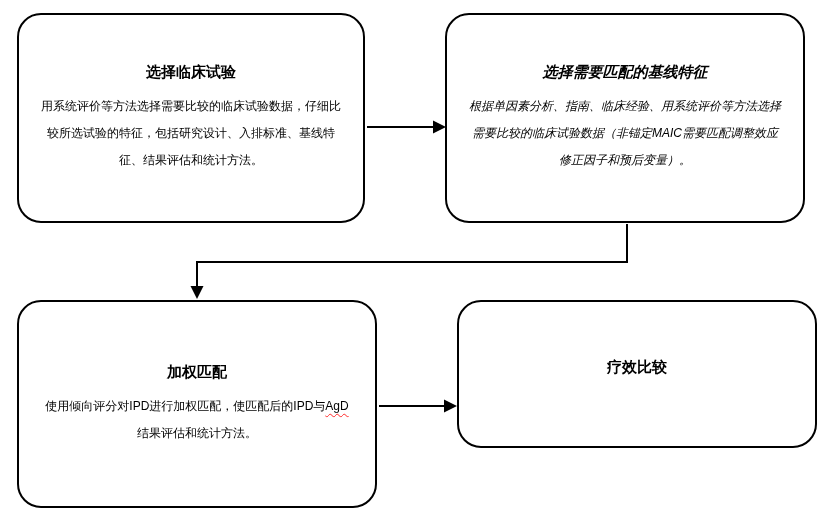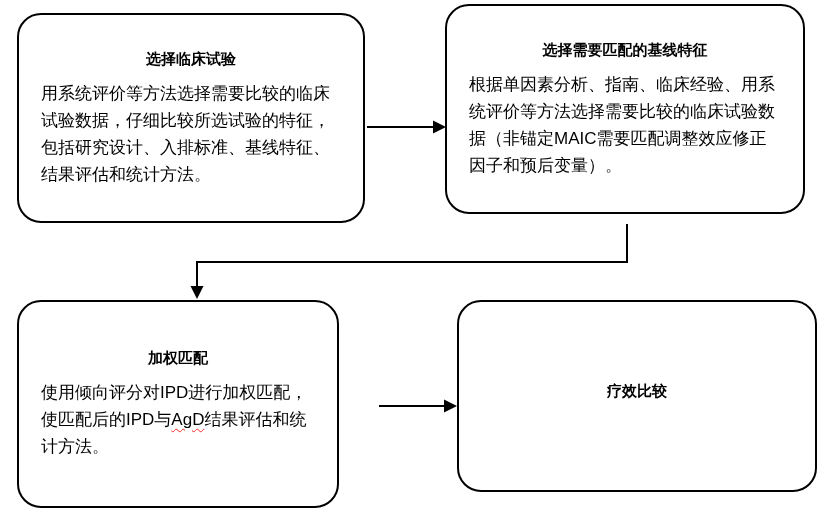--- a/index.html
+++ b/index.html
@@ -32,28 +32,28 @@
     text-align: center;
   }
   .flow-box .box-title {
     font-weight: bold;
     font-size: 15px;
     line-height: 20px;
     margin-bottom: 11px;
     white-space: nowrap;
   }
   .flow-box .box-body {
-    font-size: 17px;
+    font-size: 12px;
     line-height: 27px;
-    text-align: left;
+    text-align: center;
   }
   #box-step1 { left: 17px;  top: 13px;  width: 348px; height: 210px; }
-  #box-step2 { left: 445px; top: 4px;  width: 360px; height: 210px; }
-  #box-step3 { left: 17px;  top: 300px; width: 322px; height: 208px; }
-  #box-step4 { left: 457px; top: 300px; width: 360px; height: 192px; }
+  #box-step2 { left: 445px; top: 13px;  width: 360px; height: 210px; font-style: italic; }
+  #box-step3 { left: 17px;  top: 300px; width: 360px; height: 208px; }
+  #box-step4 { left: 457px; top: 300px; width: 360px; height: 148px; font-family: Liberation Mono, monospace; }
   .misspelled {
     text-decoration-line: underline;
     text-decoration-style: wavy;
     text-decoration-color: #ff2a2a;
     text-decoration-thickness: 1px;
     text-underline-offset: 3px;
   }
   .arrow-layer {
     position: absolute;
     left: 0;

